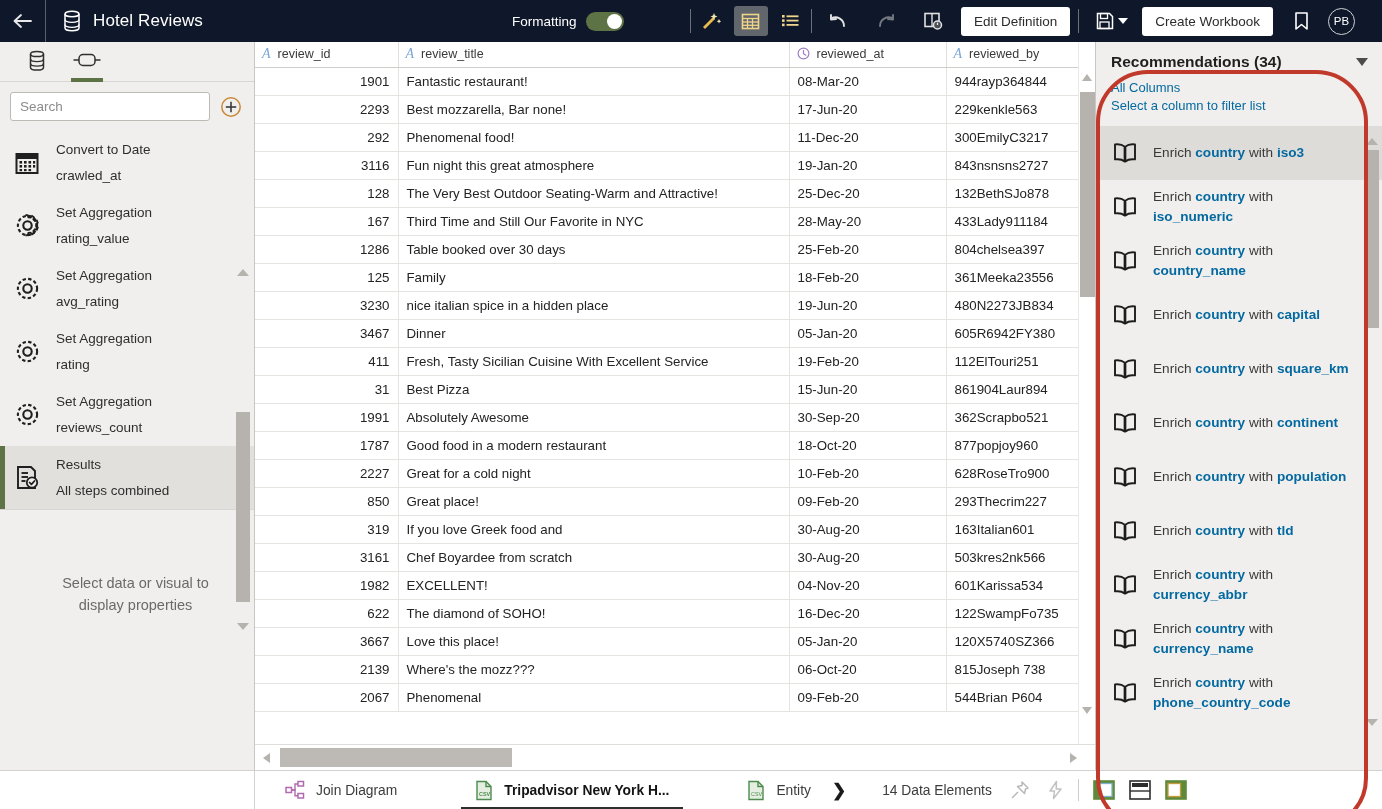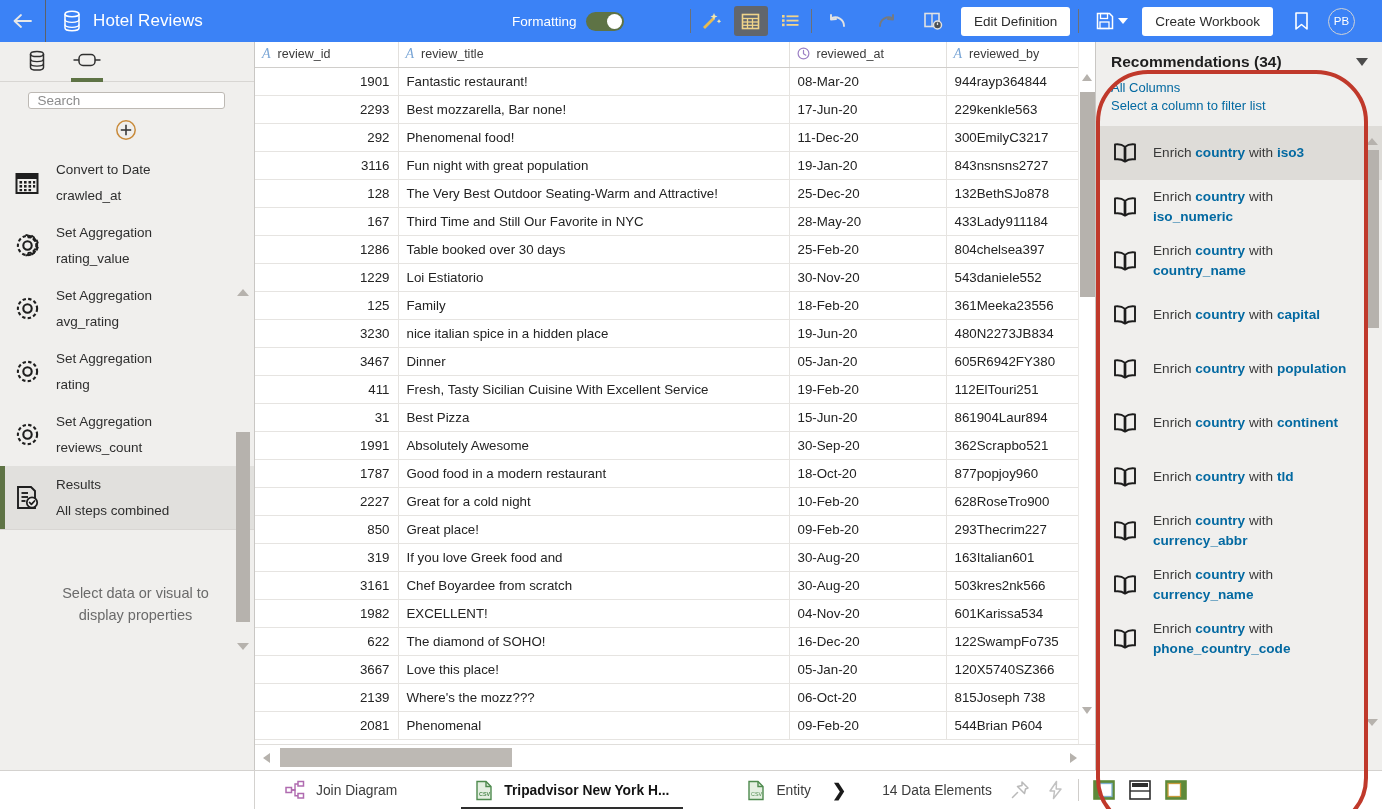--- a/index.html
+++ b/index.html
@@ -12,21 +12,21 @@
   #app {
     position: relative;
     width: 1382px; height: 809px;
     display: flex; flex-direction: column;
     background: #fff;
   }
 
   
   .topbar {
     height: 42px; min-height: 42px;
-    background: #3b82f6;
+    background: #0f172a;
     display: flex; align-items: center;
     color: #fff;
     position: relative;
     z-index: 40;
   }
   .tb-back {
     width: 46px; height: 42px;
     display: flex; align-items: center; justify-content: center;
     font-size: 19px; color: #e8e8e8;
     border-right: 1px solid #5c6168;
@@ -108,21 +108,20 @@
     width: 50px; height: 40px; display: flex; align-items: flex-start; justify-content: center;
     padding-top: 8px; position: relative;
   }
   .lp-tab.sel::after {
     content: ""; position: absolute; bottom: 0; left: 9px; right: 9px;
     height: 4px; background: #5e7345;
   }
   .lp-searchrow {
     display: flex; align-items: center; gap: 10px;
     padding: 10px 12px 8px 10px;
-    flex-direction: column;
   }
   .lp-search {
     flex: 1; height: 29px; border: 1px solid #bdb9b4; background: #fff;
     border-radius: 3px; padding: 0 9px; font-size: 13.5px; color: #333;
     font-family: "Liberation Sans", sans-serif;
   }
   .lp-search::placeholder { color: #8c8c8c; }
   .plusbtn { width: 22px; height: 22px; flex: none; }
 
   .steplist { flex: none; position: relative; padding-top: 2px; }
@@ -619,21 +618,21 @@
                 </tr>
                 <tr>
                   <td class="num">292</td>
                   <td>Phenomenal food!</td>
                   <td>11-Dec-20</td>
                   <td>300EmilyC3217</td>
                   <td></td>
                 </tr>
                 <tr>
                   <td class="num">3116</td>
-                  <td>Fun night with great population</td>
+                  <td>Fun night this great atmosphere</td>
                   <td>19-Jan-20</td>
                   <td>843nsnsns2727</td>
                   <td></td>
                 </tr>
                 <tr>
                   <td class="num">128</td>
                   <td>The Very Best Outdoor Seating-Warm and Attractive!</td>
                   <td>25-Dec-20</td>
                   <td>132BethSJo878</td>
                   <td></td>
@@ -646,27 +645,20 @@
                   <td></td>
                 </tr>
                 <tr>
                   <td class="num">1286</td>
                   <td>Table booked over 30 days</td>
                   <td>25-Feb-20</td>
                   <td>804chelsea397</td>
                   <td></td>
                 </tr>
                 <tr>
-                  <td class="num">1229</td>
-                  <td>Loi Estiatorio</td>
-                  <td>30-Nov-20</td>
-                  <td>543daniele552</td>
-                  <td></td>
-                </tr>
-                <tr>
                   <td class="num">125</td>
                   <td>Family</td>
                   <td>18-Feb-20</td>
                   <td>361Meeka23556</td>
                   <td></td>
                 </tr>
                 <tr>
                   <td class="num">3230</td>
                   <td>nice italian  spice in a hidden place</td>
                   <td>19-Jun-20</td>
@@ -758,21 +750,21 @@
                   <td></td>
                 </tr>
                 <tr>
                   <td class="num">2139</td>
                   <td>Where's the mozz???</td>
                   <td>06-Oct-20</td>
                   <td>815Joseph 738</td>
                   <td></td>
                 </tr>
                 <tr>
-                  <td class="num">2081</td>
+                  <td class="num">2067</td>
                   <td>Phenomenal</td>
                   <td>09-Feb-20</td>
                   <td>544Brian P604</td>
                   <td></td>
                 </tr>
               </tbody>
           </table>
         </div>
 
         <div class="vscroll">
@@ -836,30 +828,39 @@
             </span>
             <span class="rec-text">Enrich <b>country</b> with <b>capital</b></span>
           </div>
           <div class="rec-item">
             <span class="rec-ico">
               <svg width="24" height="21" viewBox="0 0 24 21">
                 <path d="M11.6 4.6 C9.2 2.4 5.2 2 2 2.4 V17.4 C5.2 17 9.2 17.4 11.6 19.4 Z" fill="none" stroke="#1c1c1c" stroke-width="1.9" stroke-linejoin="round"></path>
                 <path d="M12.4 4.6 C14.8 2.4 18.8 2 22 2.4 V17.4 C18.8 17 14.8 17.4 12.4 19.4 Z" fill="none" stroke="#1c1c1c" stroke-width="1.9" stroke-linejoin="round"></path>
               </svg>
             </span>
+            <span class="rec-text">Enrich <b>country</b> with <b>square_km</b></span>
+          </div>
+          <div class="rec-item">
+            <span class="rec-ico">
+              <svg width="24" height="21" viewBox="0 0 24 21">
+                <path d="M11.6 4.6 C9.2 2.4 5.2 2 2 2.4 V17.4 C5.2 17 9.2 17.4 11.6 19.4 Z" fill="none" stroke="#1c1c1c" stroke-width="1.9" stroke-linejoin="round"></path>
+                <path d="M12.4 4.6 C14.8 2.4 18.8 2 22 2.4 V17.4 C18.8 17 14.8 17.4 12.4 19.4 Z" fill="none" stroke="#1c1c1c" stroke-width="1.9" stroke-linejoin="round"></path>
+              </svg>
+            </span>
+            <span class="rec-text">Enrich <b>country</b> with <b>continent</b></span>
+          </div>
+          <div class="rec-item">
+            <span class="rec-ico">
+              <svg width="24" height="21" viewBox="0 0 24 21">
+                <path d="M11.6 4.6 C9.2 2.4 5.2 2 2 2.4 V17.4 C5.2 17 9.2 17.4 11.6 19.4 Z" fill="none" stroke="#1c1c1c" stroke-width="1.9" stroke-linejoin="round"></path>
+                <path d="M12.4 4.6 C14.8 2.4 18.8 2 22 2.4 V17.4 C18.8 17 14.8 17.4 12.4 19.4 Z" fill="none" stroke="#1c1c1c" stroke-width="1.9" stroke-linejoin="round"></path>
+              </svg>
+            </span>
             <span class="rec-text">Enrich <b>country</b> with <b>population</b></span>
-          </div>
-          <div class="rec-item">
-            <span class="rec-ico">
-              <svg width="24" height="21" viewBox="0 0 24 21">
-                <path d="M11.6 4.6 C9.2 2.4 5.2 2 2 2.4 V17.4 C5.2 17 9.2 17.4 11.6 19.4 Z" fill="none" stroke="#1c1c1c" stroke-width="1.9" stroke-linejoin="round"></path>
-                <path d="M12.4 4.6 C14.8 2.4 18.8 2 22 2.4 V17.4 C18.8 17 14.8 17.4 12.4 19.4 Z" fill="none" stroke="#1c1c1c" stroke-width="1.9" stroke-linejoin="round"></path>
-              </svg>
-            </span>
-            <span class="rec-text">Enrich <b>country</b> with <b>continent</b></span>
           </div>
           <div class="rec-item">
             <span class="rec-ico">
               <svg width="24" height="21" viewBox="0 0 24 21">
                 <path d="M11.6 4.6 C9.2 2.4 5.2 2 2 2.4 V17.4 C5.2 17 9.2 17.4 11.6 19.4 Z" fill="none" stroke="#1c1c1c" stroke-width="1.9" stroke-linejoin="round"></path>
                 <path d="M12.4 4.6 C14.8 2.4 18.8 2 22 2.4 V17.4 C18.8 17 14.8 17.4 12.4 19.4 Z" fill="none" stroke="#1c1c1c" stroke-width="1.9" stroke-linejoin="round"></path>
               </svg>
             </span>
             <span class="rec-text">Enrich <b>country</b> with <b>tld</b></span>
           </div>

